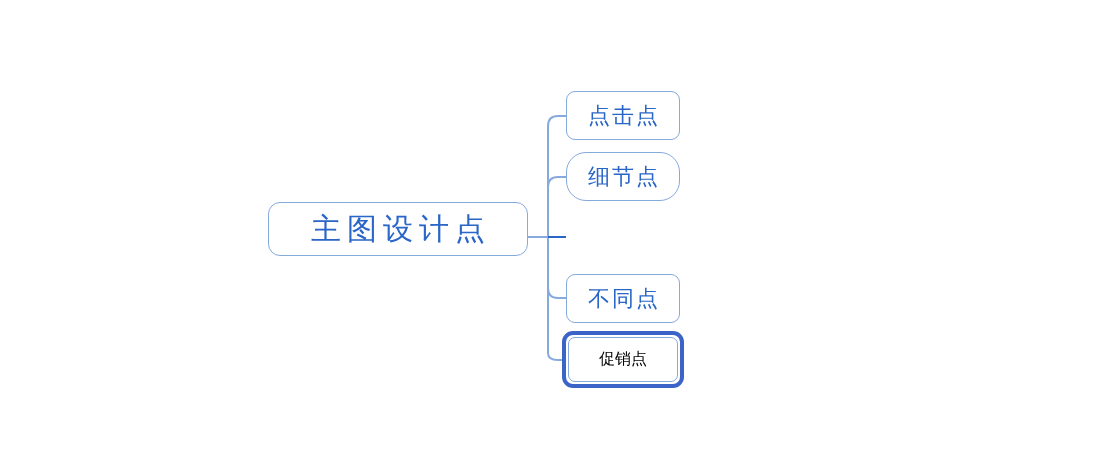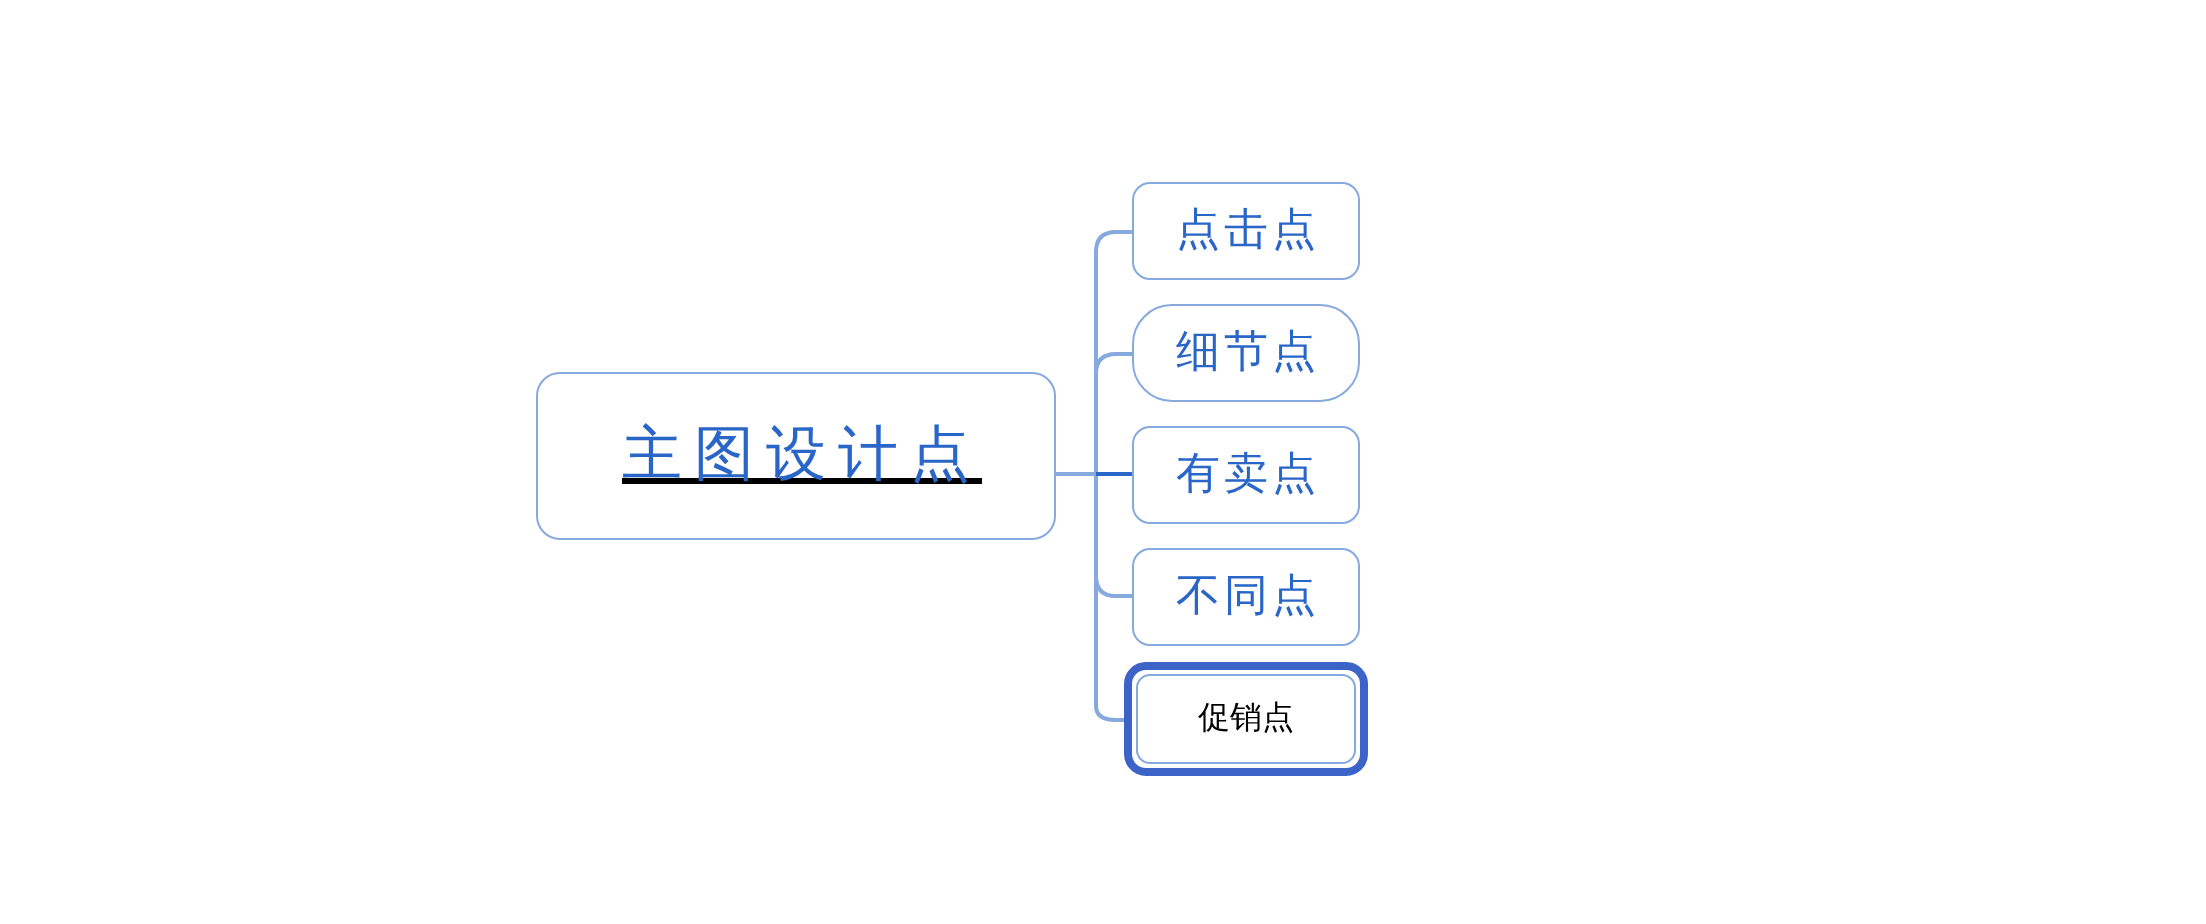--- a/index.html
+++ b/index.html
@@ -36,26 +36,25 @@
     position: absolute;
     box-sizing: border-box;
     display: flex;
     align-items: center;
     justify-content: center;
     background: #ffffff;
   }
 
   .node-root {
     left: 268px;
-    top: 186px;
+    top: 202px;
     width: 260px;
-    height: 84px;
+    height: 54px;
     border: 1.6px solid #86a9de;
     border-radius: 12px;
-    text-decoration: underline;
   }
 
   .node-root .node-label {
     color: #2a66c8;
     font-size: 30px;
     letter-spacing: 6px;
     text-indent: 6px;
     line-height: 1;
     white-space: nowrap;
   }
@@ -70,21 +69,21 @@
 
   .node-child .node-label {
     color: #2a66c8;
     font-size: 22px;
     letter-spacing: 2px;
     text-indent: 2px;
     line-height: 1;
     white-space: nowrap;
   }
 
-  .node-child-0 { top: 91px; }
+  .node-child-0 { top: 91px; font-family: Liberation Serif, serif; }
   .node-child-1 { top: 152px; border-radius: 20px; }
   .node-child-2 { top: 213px; }
   .node-child-3 { top: 274px; }
 
   
   .node-selected {
     left: 562px;
     top: 331px;
     width: 122px;
     height: 57px;
@@ -135,23 +134,20 @@
   </div>
 
   <div class="node node-child node-child-0">
     <span class="node-label">点击点</span>
   </div>
 
   <div class="node node-child node-child-1">
     <span class="node-label">细节点</span>
   </div>
 
-  <div class="node node-child node-child-2">
-    <span class="node-label">有卖点</span>
-  </div>
 
   <div class="node node-selected">
     <div class="node-inner">
       <span class="node-label">促销点</span>
     </div>
   </div>
 
   <div class="node node-child node-child-3">
     <span class="node-label">不同点</span>
   </div>

